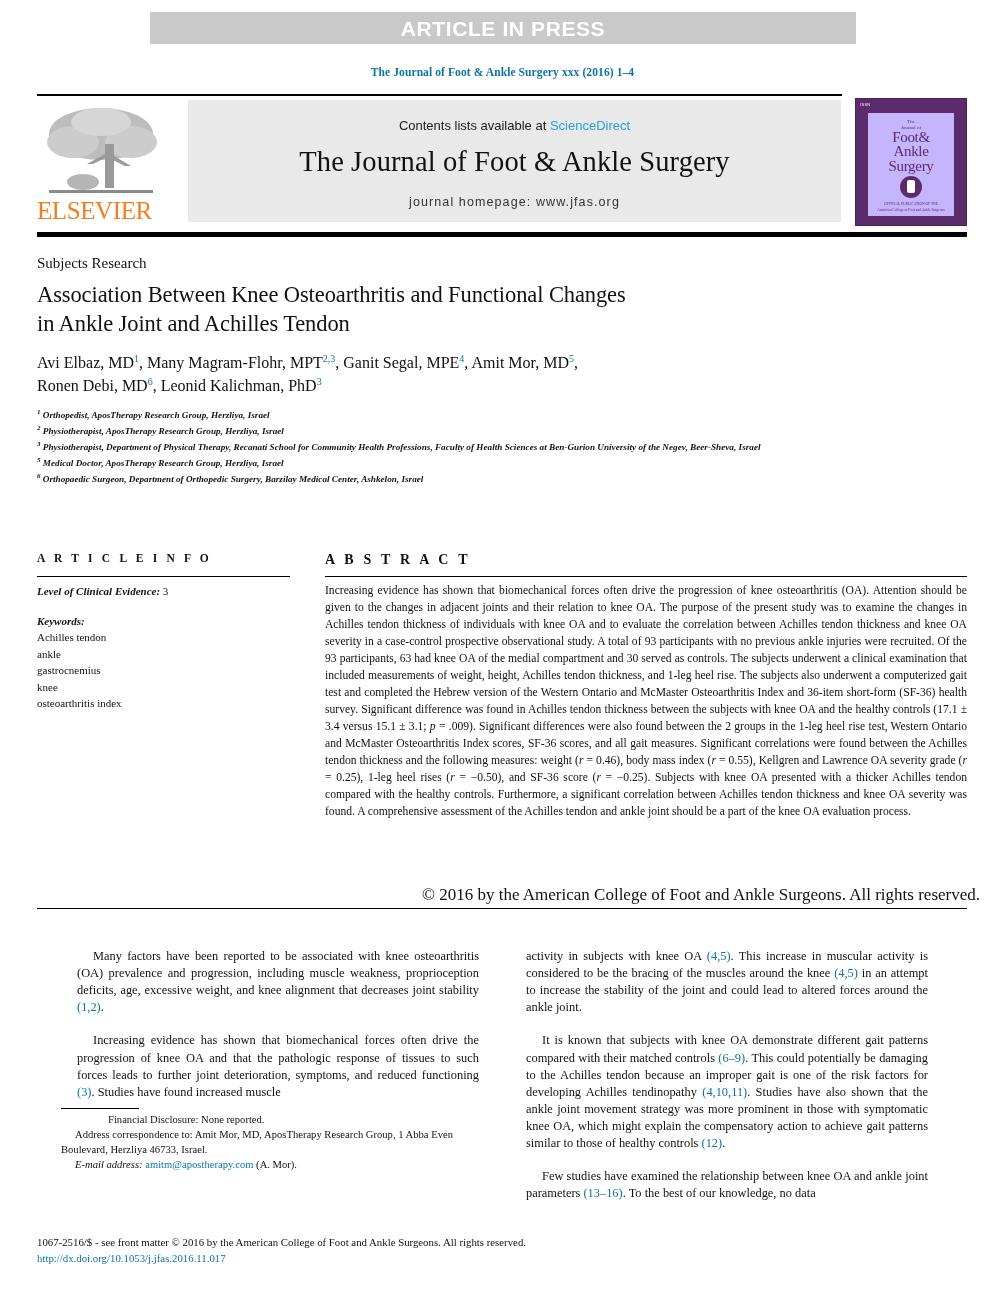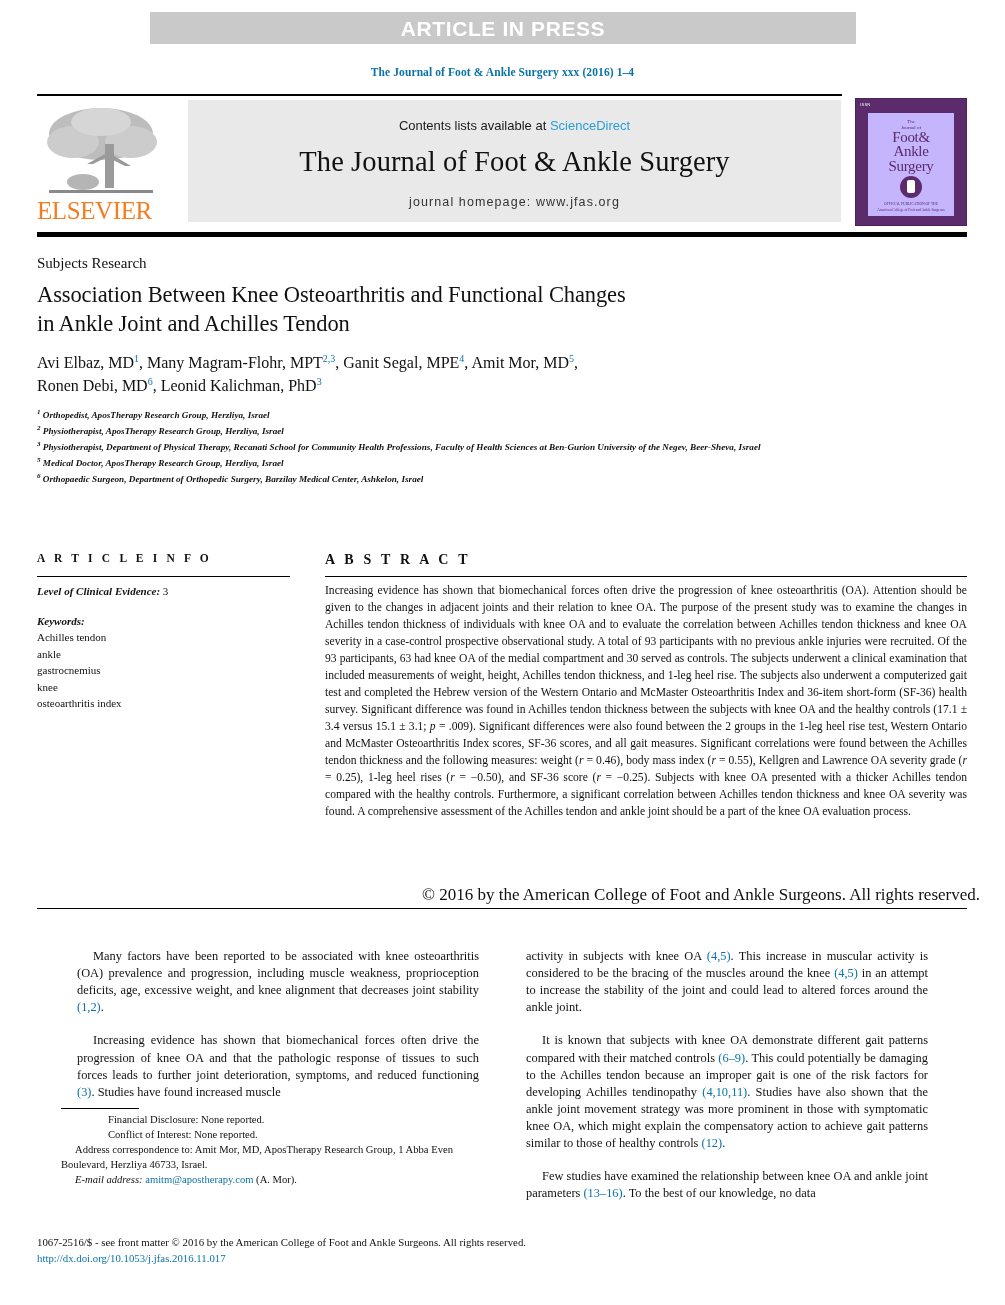--- a/index.html
+++ b/index.html
@@ -289,21 +289,20 @@
 
   <div class="col col-right">
     <p style="text-indent:0"><span>activity in subjects with knee OA </span><span class="ref">(4,5)</span><span>. This increase in muscular activity is considered to be the bracing of the muscles around the knee </span><span class="ref">(4,5)</span><span> in an attempt to increase the stability of the joint and could lead to altered forces around the ankle joint.</span></p>
     <p><span>It is known that subjects with knee OA demonstrate different gait patterns compared with their matched controls </span><span class="ref">(6–9)</span><span>. This could potentially be damaging to the Achilles tendon because an improper gait is one of the risk factors for developing Achilles tendinopathy </span><span class="ref">(4,10,11)</span><span>. Studies have also shown that the ankle joint movement strategy was more prominent in those with symptomatic knee OA, which might explain the compensatory action to achieve gait patterns similar to those of healthy controls </span><span class="ref">(12)</span><span>.</span></p>
     <p><span>Few studies have examined the relationship between knee OA and ankle joint parameters </span><span class="ref">(13–16)</span><span>. To the best of our knowledge, no data</span></p>
   </div>
 
   <div class="fn-rule"></div>
   <div class="footnotes">
     <p><b>Financial Disclosure:</b><span> None reported.</span></p>
-    <p><b>Conflict of Interest:</b><span> None reported.</span></p>
     <p>Address correspondence to: Amit Mor, MD, AposTherapy Research Group, 1 Abba Even Boulevard, Herzliya 46733, Israel.</p>
     <p><span class="ital">E-mail address:</span> <span class="mail">amitm@apostherapy.com</span><span> (A. Mor).</span></p>
   </div>
 
   <div class="bottom">
     <div>1067-2516/$ - see front matter © 2016 by the American College of Foot and Ankle Surgeons. All rights reserved.</div>
     <div class="doi">http://dx.doi.org/10.1053/j.jfas.2016.11.017</div>
   </div>
 
 </div>

